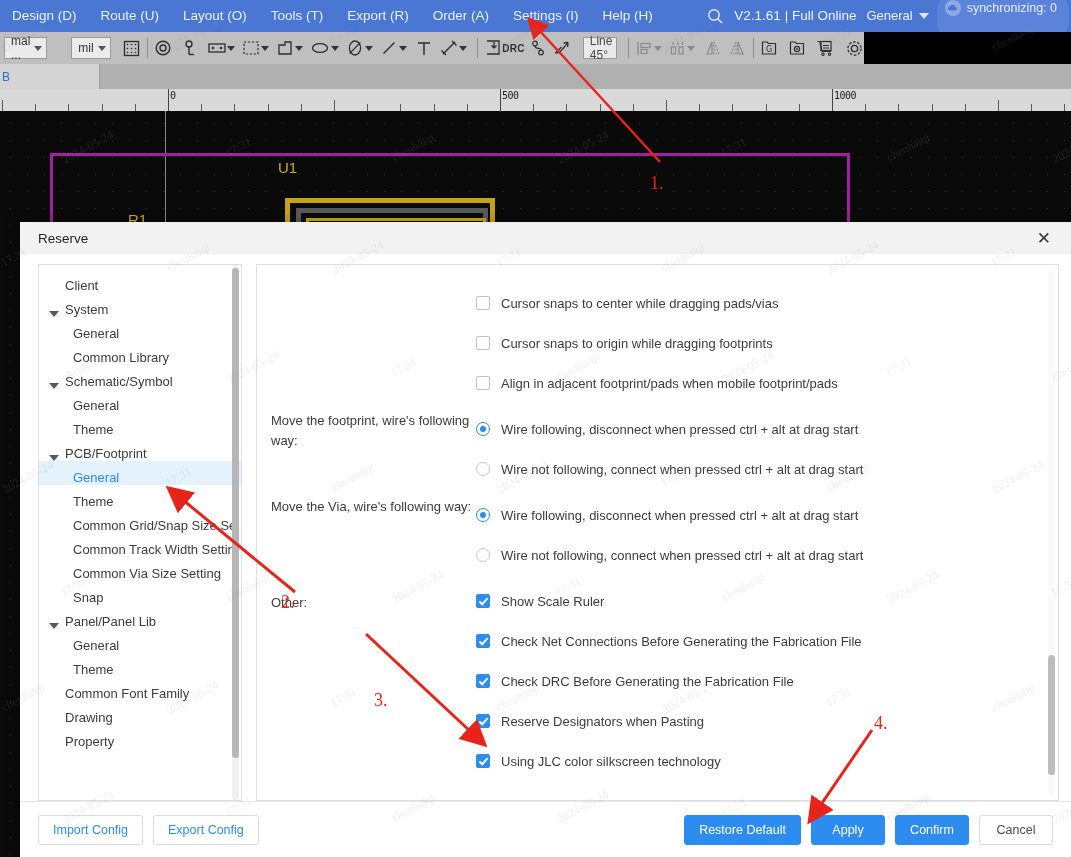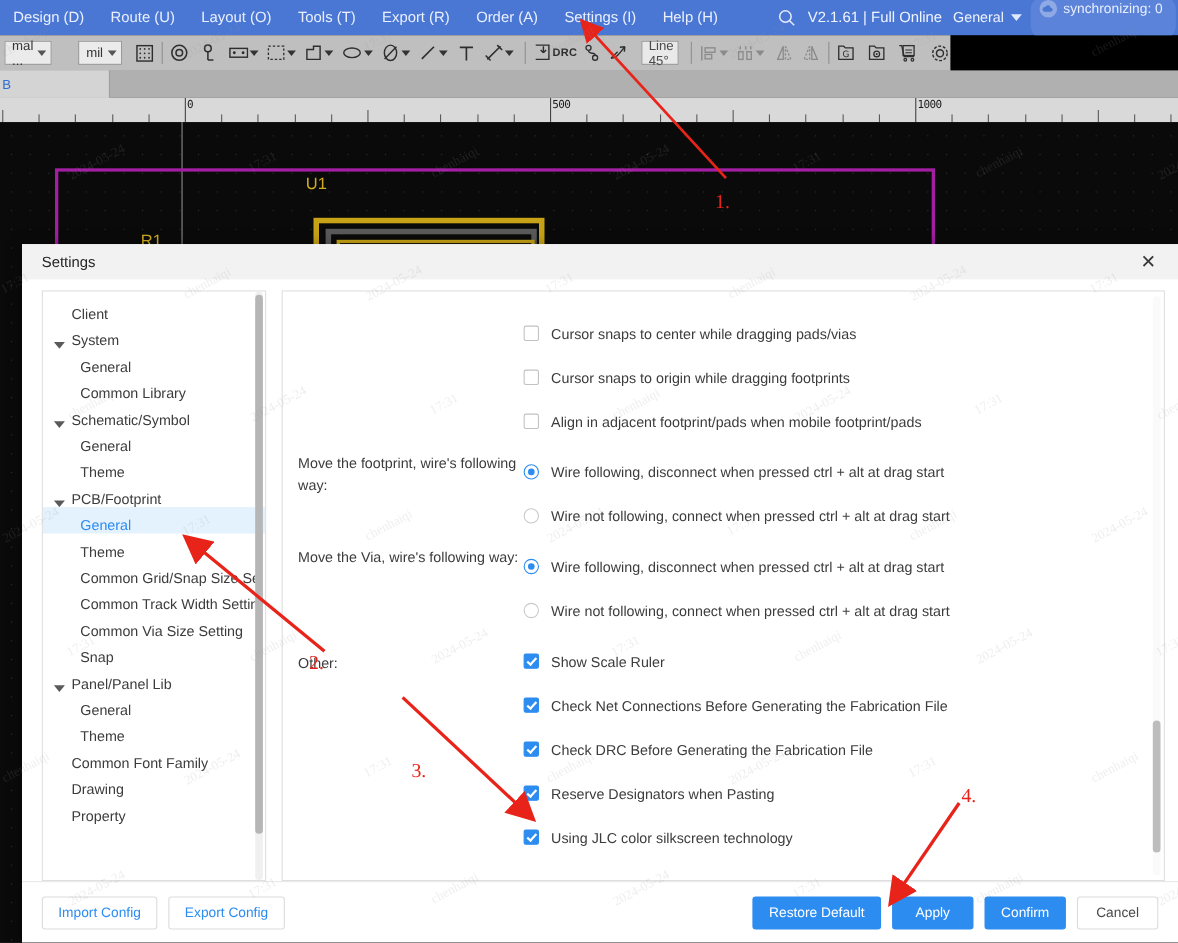--- a/index.html
+++ b/index.html
@@ -664,21 +664,21 @@
     <div class="u1-shape"></div>
     <div class="u1-inner"></div>
     <div class="u1-inner2"></div>
     <div class="lbl-u1" style="left:278px; top:48px;">U1</div>
     <div class="lbl-r1" style="left:128px; top:100px;">R1</div>
   </div>
 
   <div class="dialog">
 
     <div class="dlg-title">
-      <span>Settings</span>
+      <span>Reserve</span>
       <span class="dlg-close">✕</span>
     </div>
 
     <div class="dlg-body">
 
       <div class="tree-wrap">
         <div class="tree" id="tree">
             <div class="tree-node lvl0">
               <span style="display: inline-block; width: 16px; flex: 0 0 16px;"></span>
               <span>Client</span>

